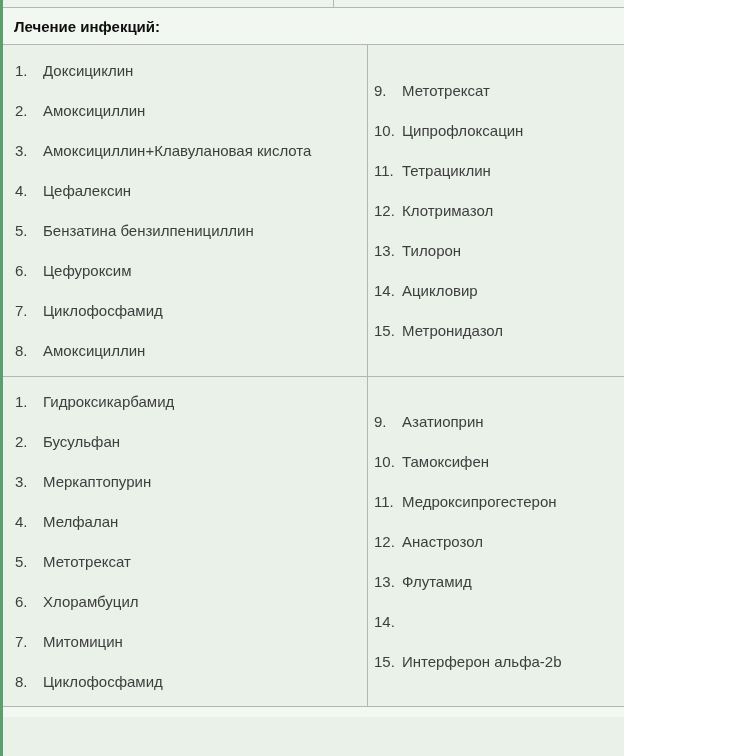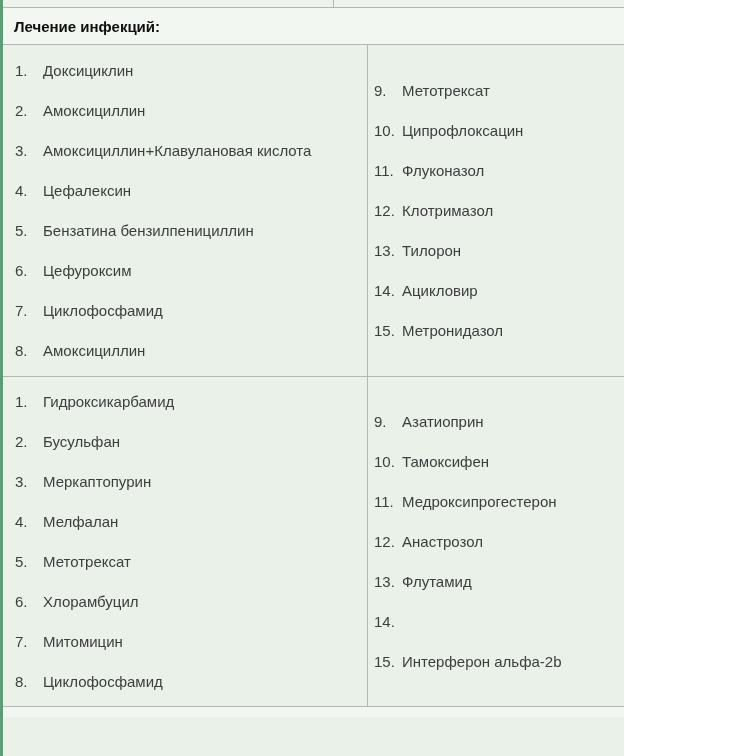--- a/index.html
+++ b/index.html
@@ -135,21 +135,21 @@
           <div class="item">
             <span class="num">9.</span>
             <span class="label">Метотрексат</span>
           </div>
           <div class="item">
             <span class="num">10.</span>
             <span class="label">Ципрофлоксацин</span>
           </div>
           <div class="item">
             <span class="num">11.</span>
-            <span class="label">Флуконазол</span>
+            <span class="label">Тетрациклин</span>
           </div>
           <div class="item">
             <span class="num">12.</span>
             <span class="label">Клотримазол</span>
           </div>
           <div class="item">
             <span class="num">13.</span>
             <span class="label">Тилорон</span>
           </div>
           <div class="item">

